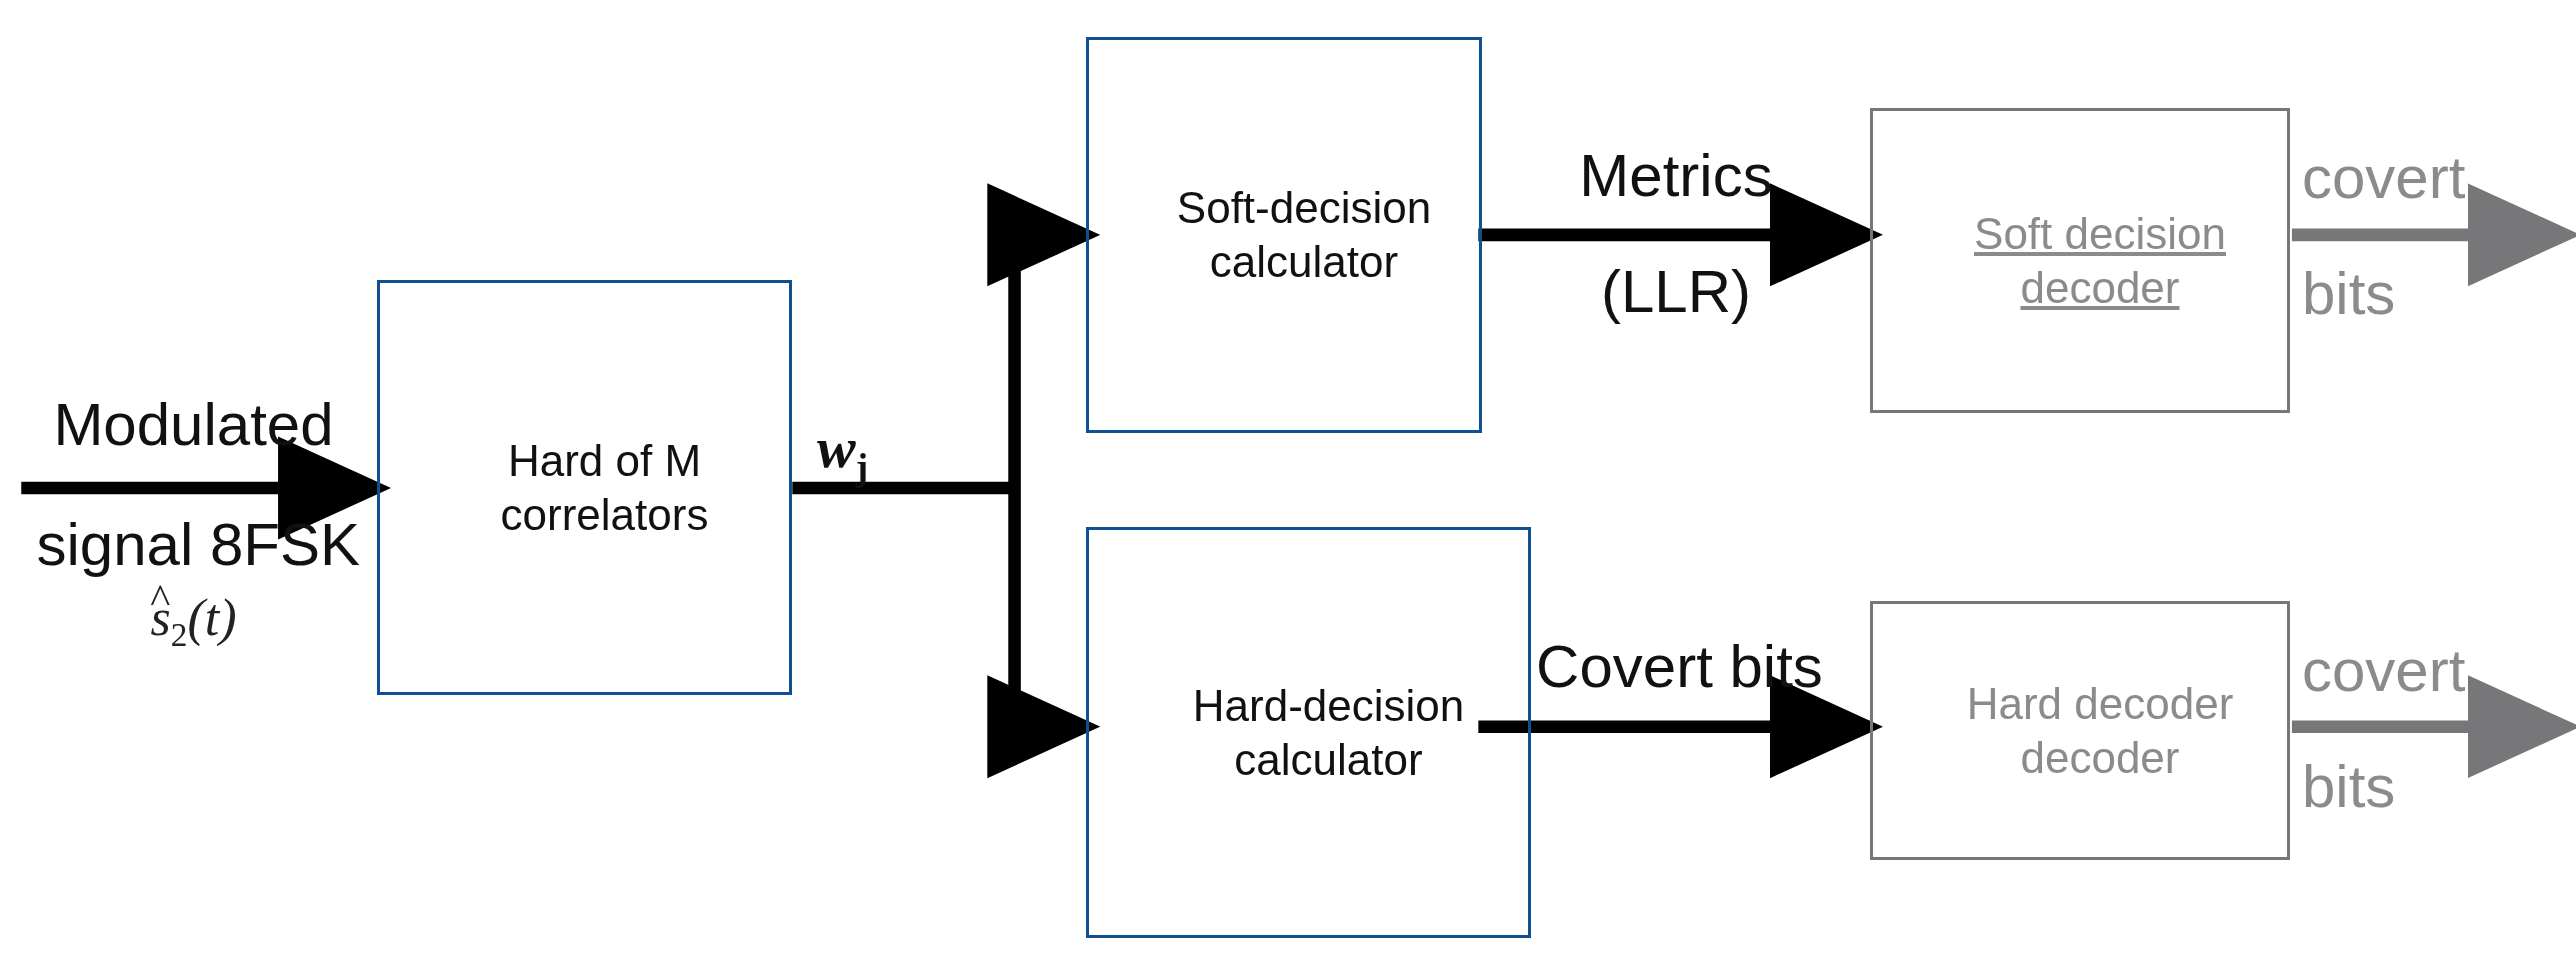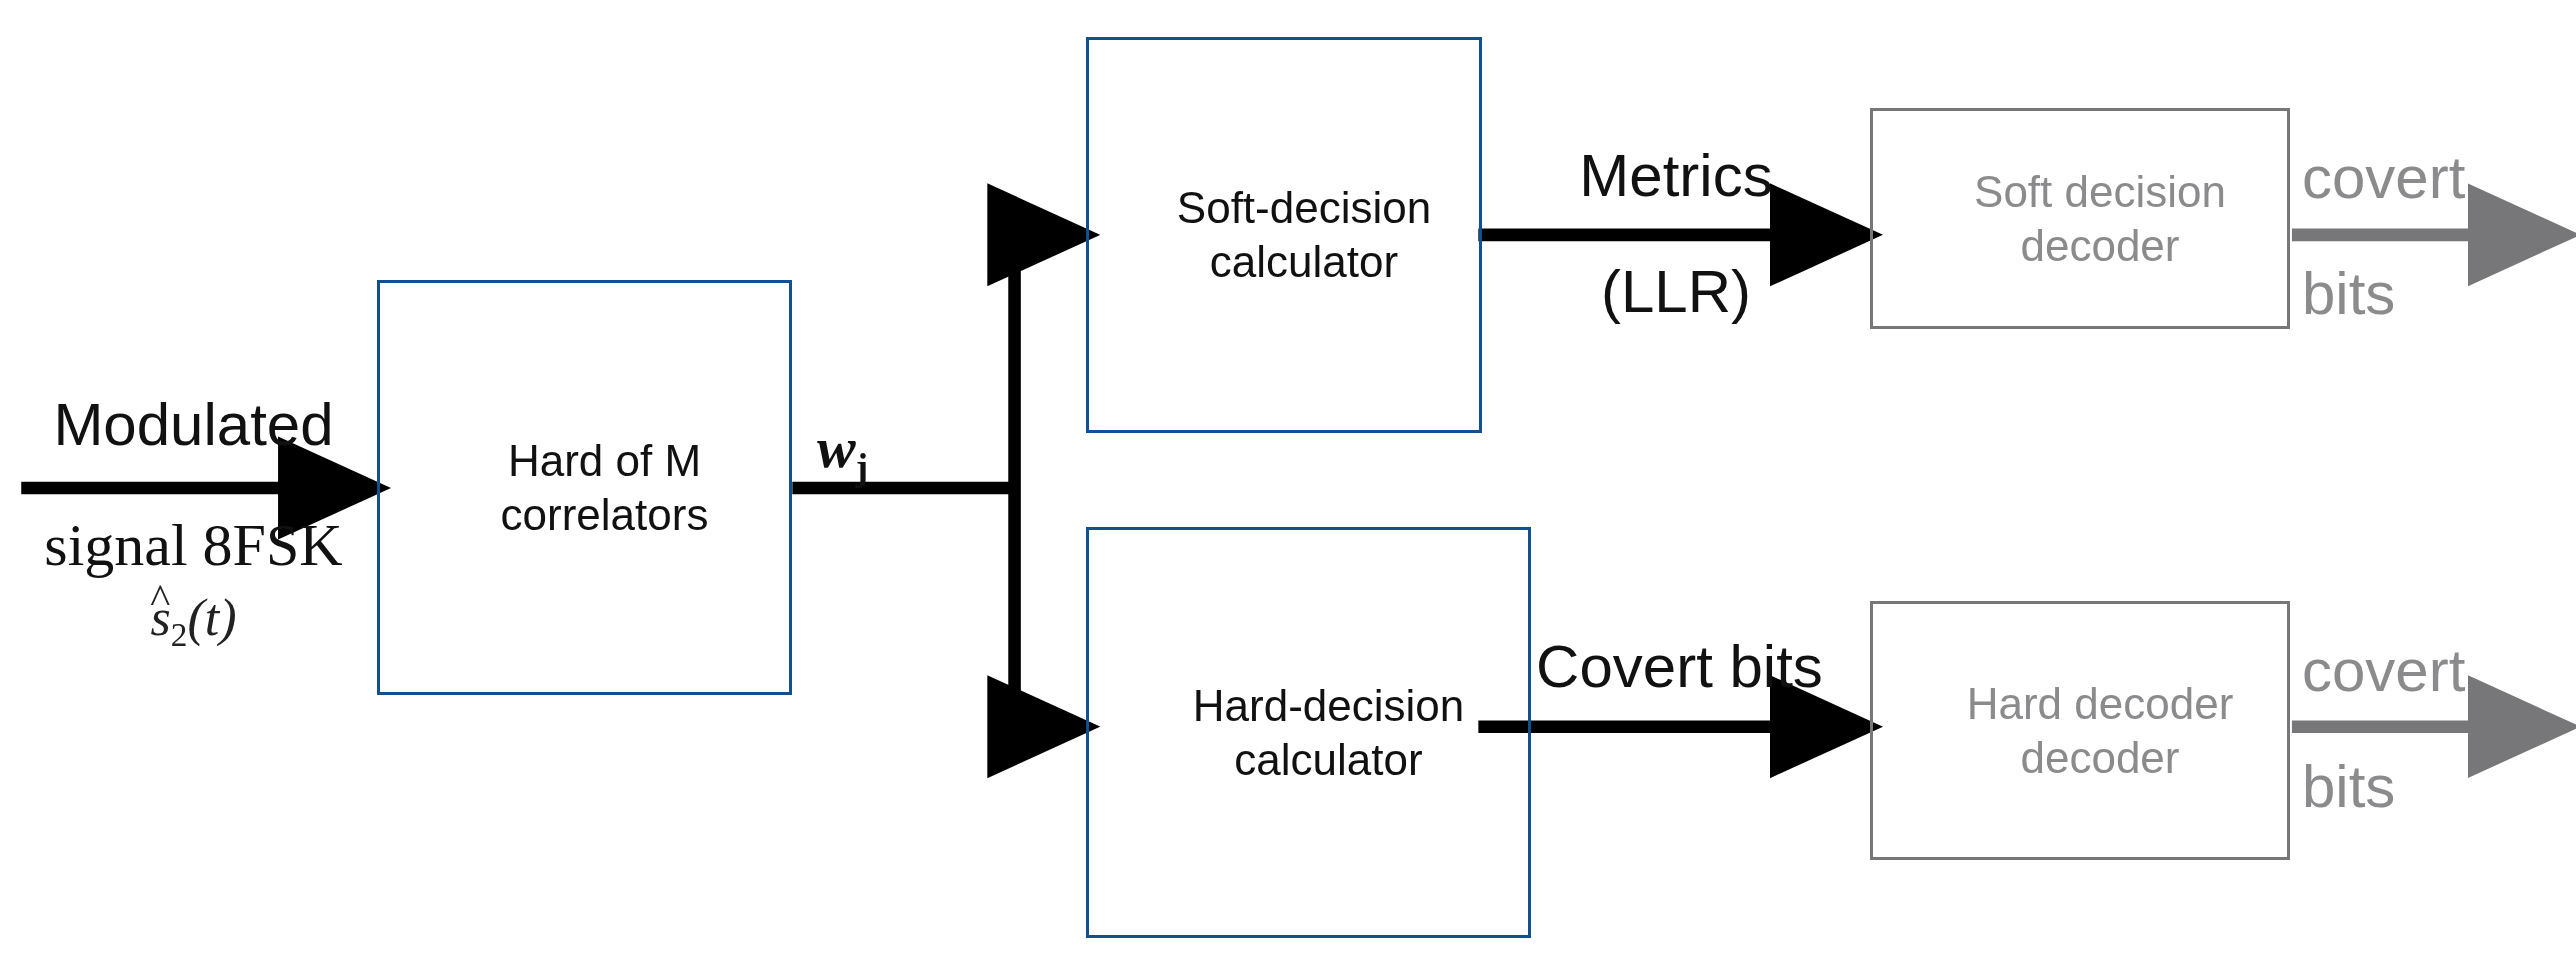--- a/index.html
+++ b/index.html
@@ -133,37 +133,37 @@
     </div>
   </div>
 
   <div class="block block-blue" style="left:1086px; top:527px; width:445px; height:411px;">
     <div>
       <div>Hard-decision</div>
       <div>calculator</div>
     </div>
   </div>
 
-  <div class="block block-gray" style="left:1870px; top:108px; width:420px; height:221px;">
+  <div class="block block-gray" style="left:1870px; top:108px; width:420px; height:305px;text-decoration:underline;">
     <div>
       <div>Soft decision</div>
       <div>decoder</div>
     </div>
   </div>
 
   <div class="block block-gray" style="left:1870px; top:601px; width:420px; height:259px;">
     <div>
       <div>Hard decoder</div>
       <div>decoder</div>
     </div>
   </div>
 
   <div class="lbl" style="left:27px; top:390px; width:333px; text-align:center;">Modulated</div>
 
-  <div class="lbl" style="left:27px; top:510px; width:333px; text-align:center;font-family:Liberation Serif, serif;">signal 8FSK</div>
+  <div class="lbl" style="left:27px; top:510px; width:333px; text-align:right;">signal 8FSK</div>
 
   <div class="lbl lbl-math" style="left:27px; top:587px; width:333px; text-align:center;">
     <span class="hatwrap">
       <span>s</span><span class="hat">^</span>
     </span><span class="sub">2</span><span>(t)</span>
   </div>
 
   <div class="lbl lbl-w" style="left:817px; top:414px;">
     <span>w</span><span class="sub">j</span>
   </div>

